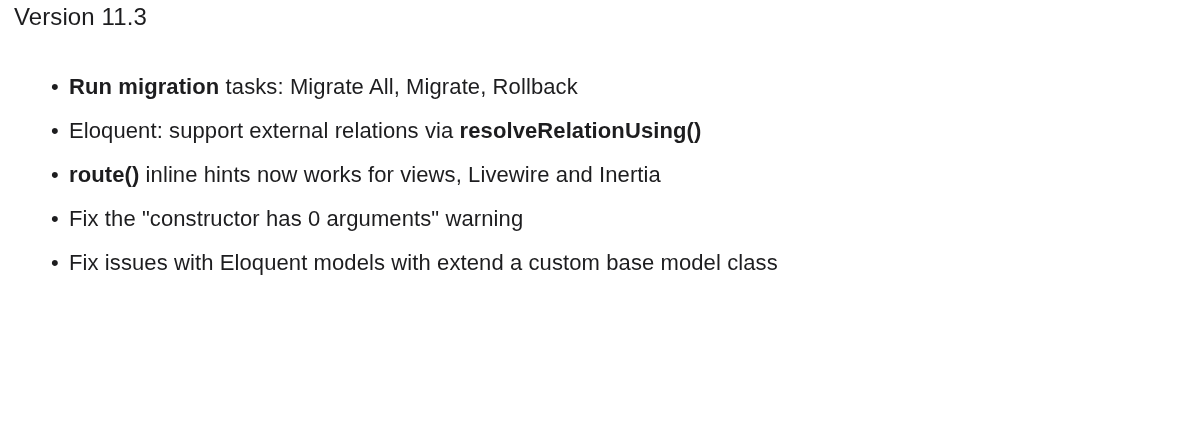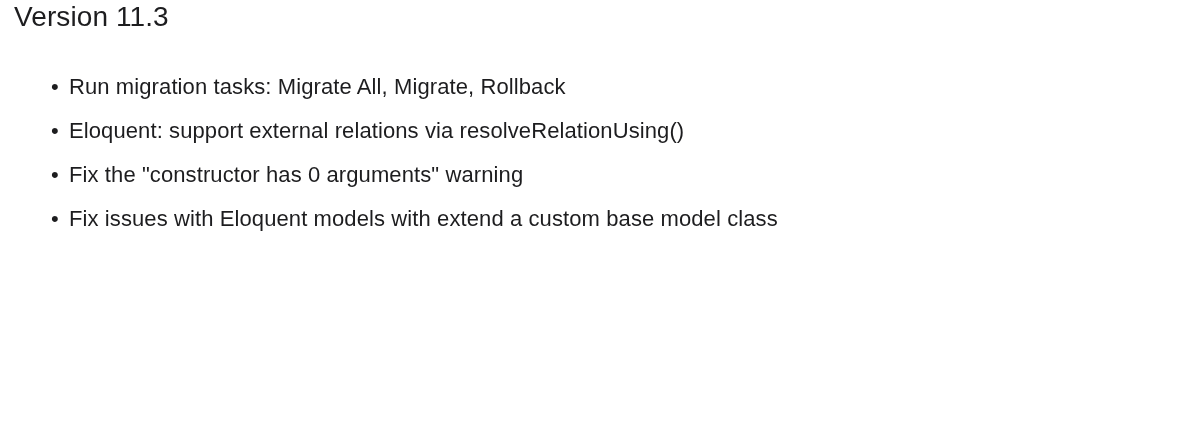--- a/index.html
+++ b/index.html
@@ -20,21 +20,21 @@
     -webkit-font-smoothing:antialiased;
   }
   .page{
     padding:4px 0 0 14px;
     box-sizing:border-box;
     width:1180px;
     height:436px;
   }
   .version-heading{
     margin:0;
-    font-size:28px;
+    font-size:24px;
     font-weight:400;
     line-height:26px;
     letter-spacing:0.1px;
     color:var(--text);
   }
   .changelog-list{
     margin:35px 0 0 0;
     padding:0;
     list-style:none;
   }
@@ -44,27 +44,28 @@
     white-space:nowrap;
     letter-spacing:0.1px;
   }
   .bullet{
     display:inline-block;
     width:18px;
     margin-left:37px;
     font-size:22px;
   }
   .changelog-list strong{
-    font-weight:400;
+    font-weight:700;
   }
 </style>
 </head>
 <body>
 
 <div class="page">
   <h2 class="version-heading">Version 11.3</h2>
   <ul class="changelog-list">
       <li><span class="bullet">•</span><strong>Run migration</strong><span> tasks: Migrate All, Migrate, Rollback</span></li>
       <li><span class="bullet">•</span><span>Eloquent: support external relations via </span><strong>resolveRelationUsing()</strong></li>
+      <li><span class="bullet">•</span><strong>route()</strong><span> inline hints now works for views, Livewire and Inertia</span></li>
       <li><span class="bullet">•</span><span>Fix the "constructor has 0 arguments" warning</span></li>
       <li><span class="bullet">•</span><span>Fix issues with Eloquent models with extend a custom base model class</span></li>
     </ul>
 </div>
 
 </body></html>

